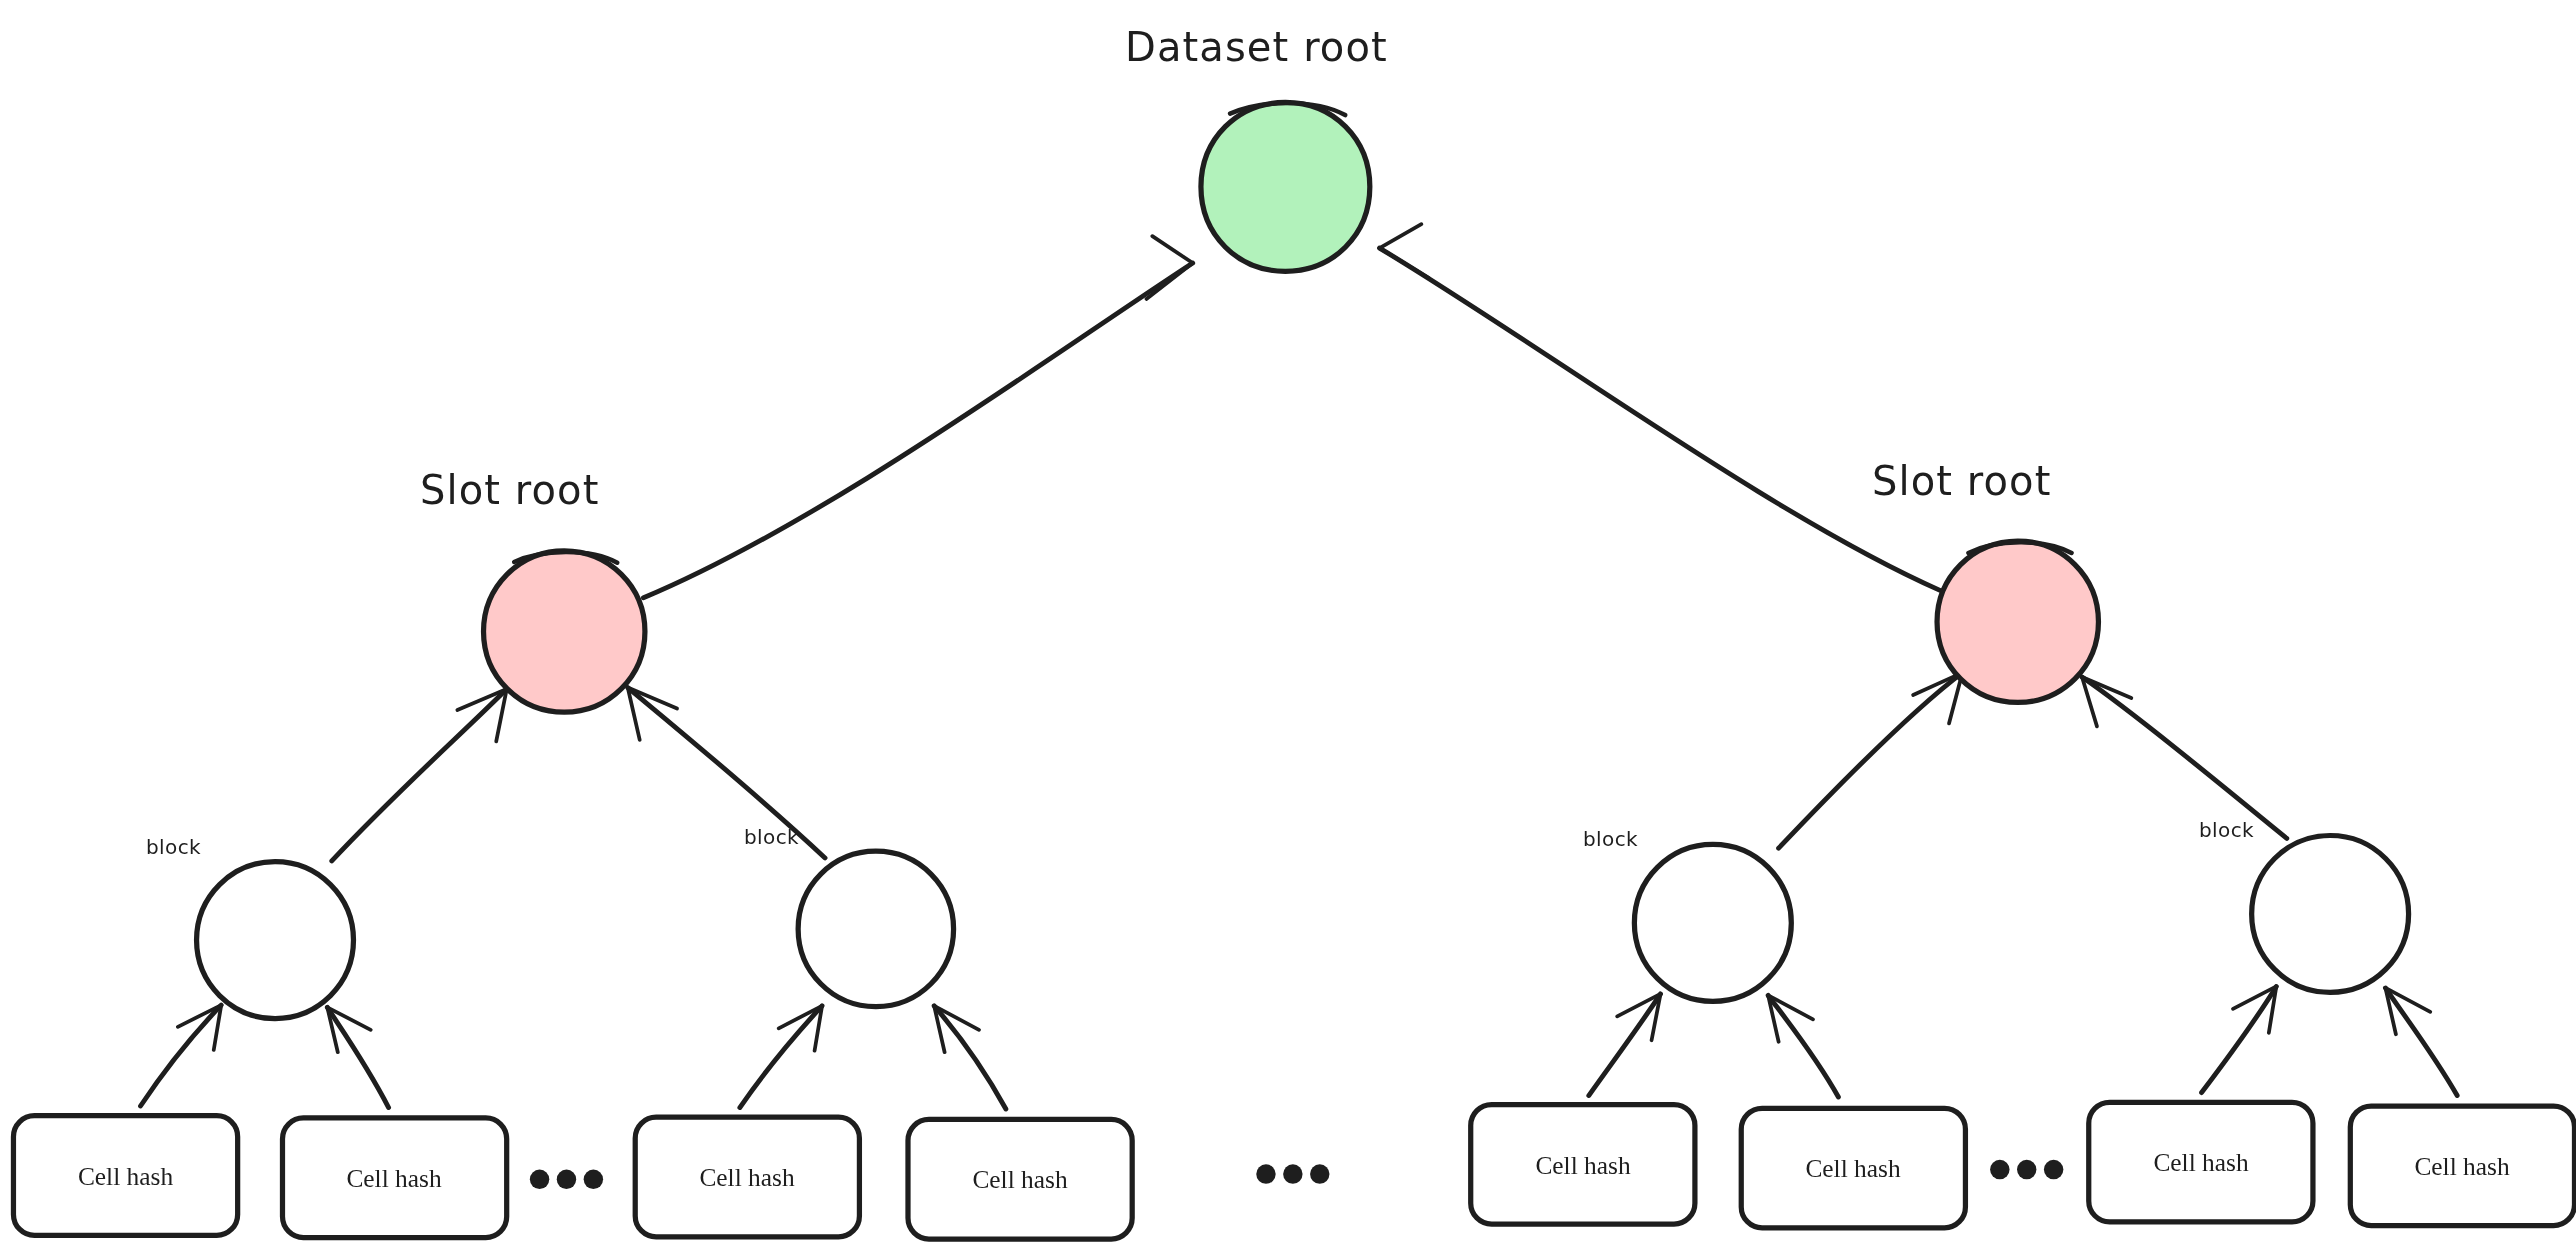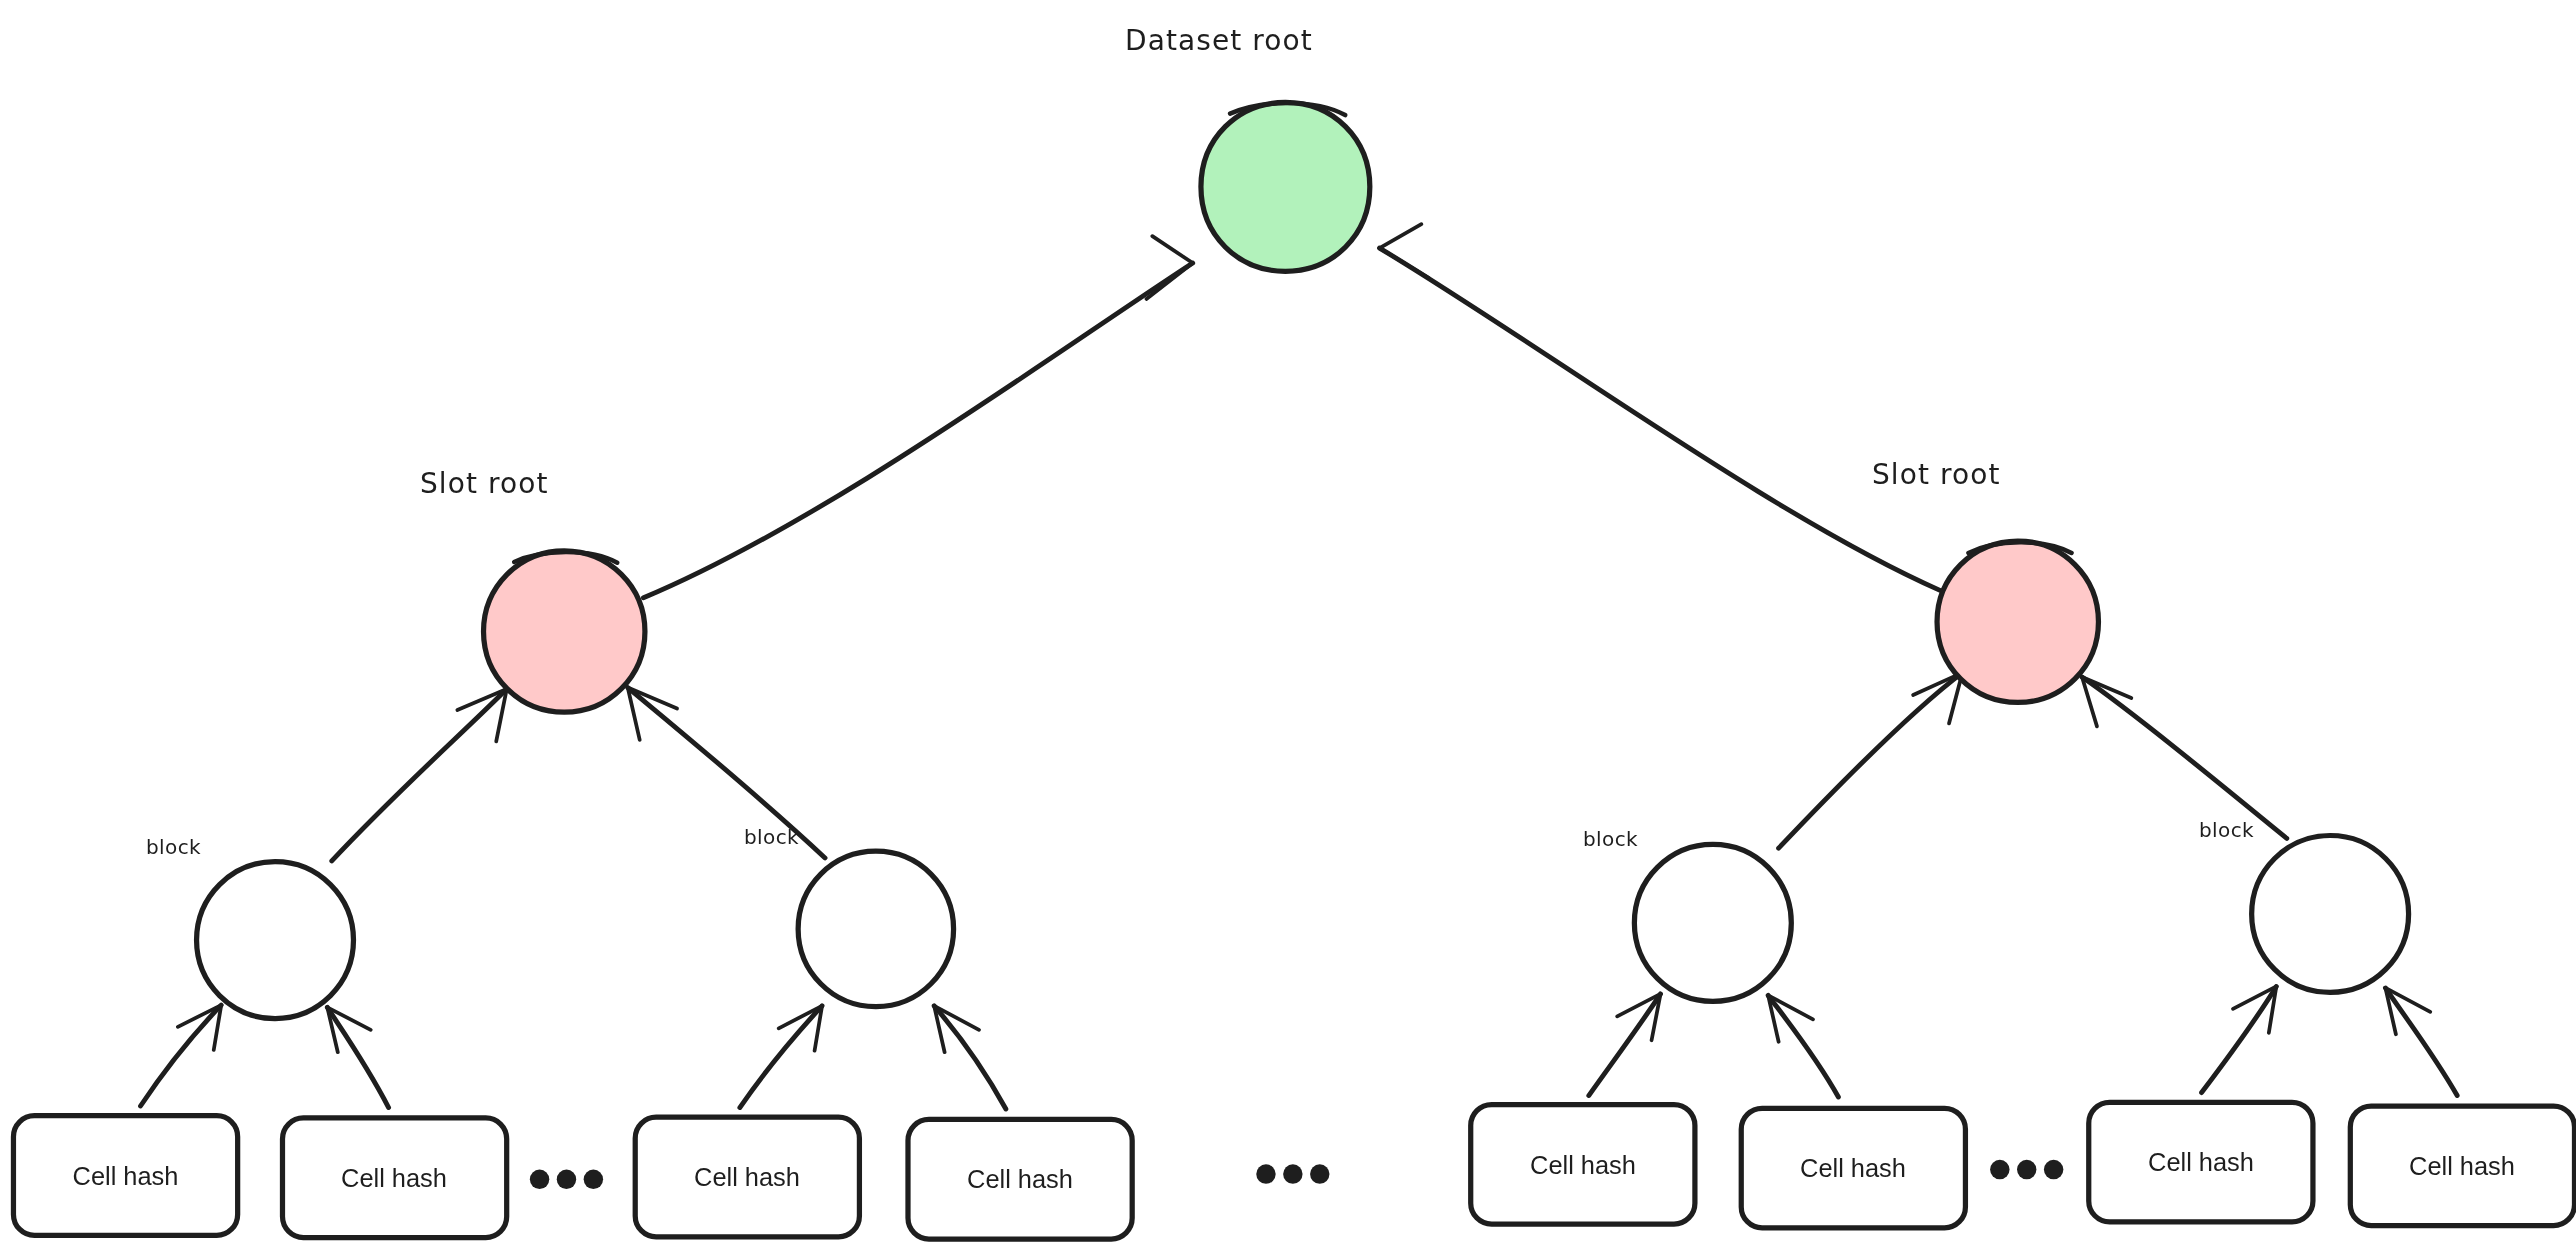--- a/index.html
+++ b/index.html
@@ -17,28 +17,28 @@
   .edge-thin{stroke:#1e1e1e;stroke-width:5;fill:none;stroke-linecap:round;stroke-linejoin:round;}
   .dot{fill:#1e1e1e;stroke:none;}
 
   .lbl{
     position:absolute;
     color:#1e1e1e;
     font-family:"DejaVu Sans", sans-serif;
     white-space:nowrap;
     user-select:none;
   }
-  .lbl-big{font-size:28px;letter-spacing:1.1px;}
+  .lbl-big{font-size:40px;letter-spacing:1.1px;}
   .lbl-small{font-size:20px;letter-spacing:0.4px;}
 
   .boxlabel{
     position:absolute;
     display:flex;align-items:center;justify-content:center;
     color:#1e1e1e;
-    font-family:Liberation Sans, sans-serif;
+    font-family:Liberation Serif, serif;
     font-size:25.4px;
     white-space:nowrap;
     user-select:none;
   }
 </style>
 </head>
 <body>
 
 <div id="stage">
 

